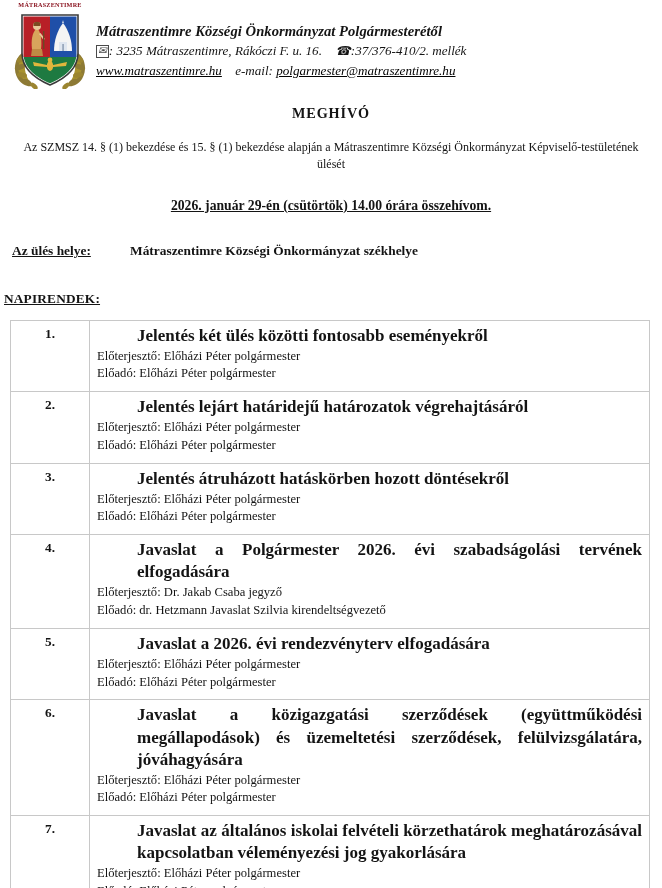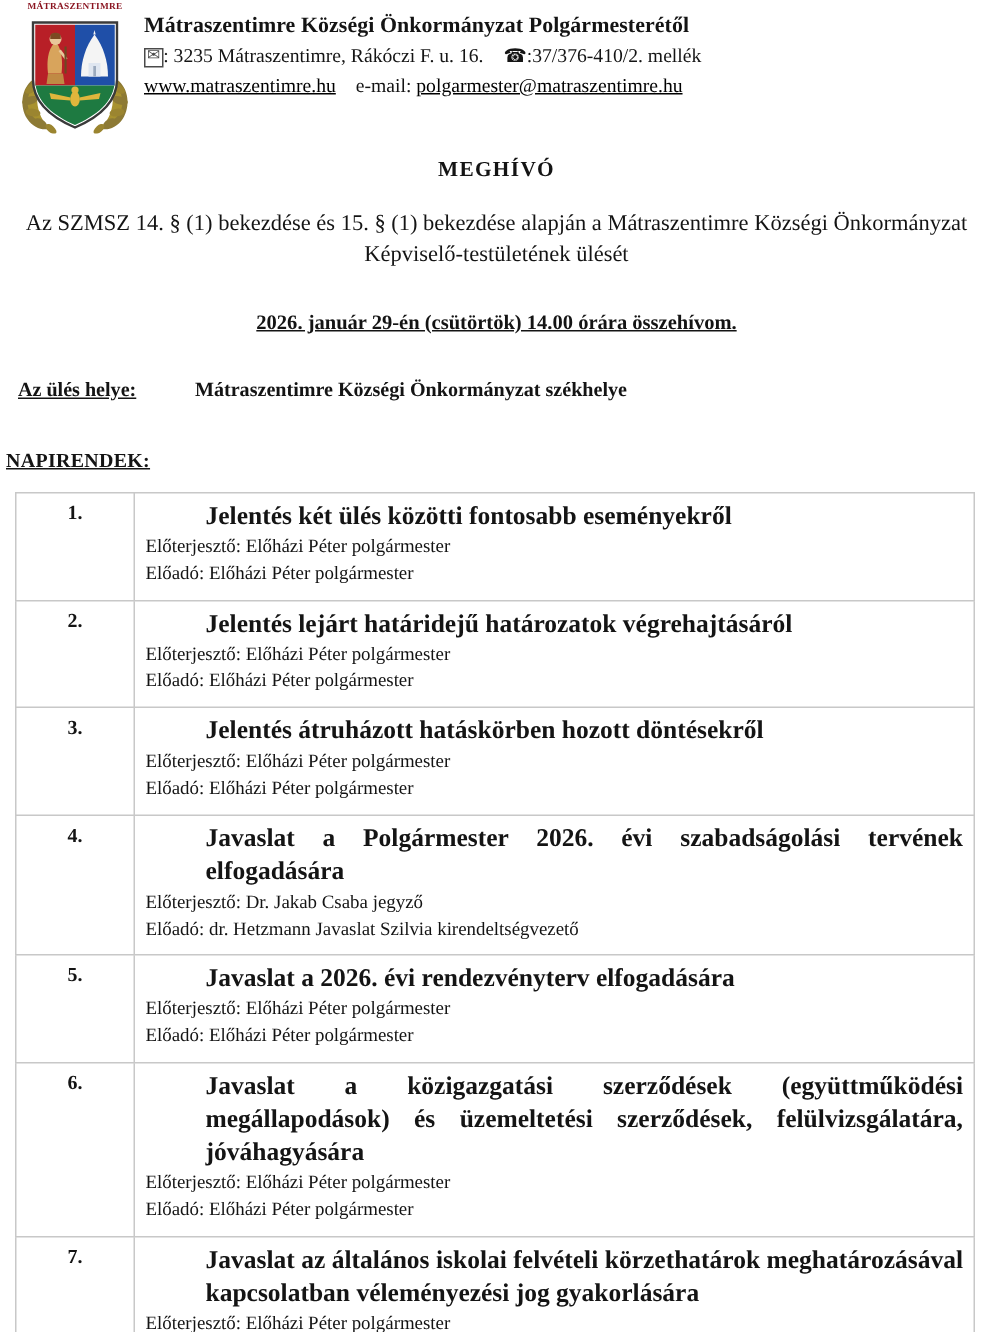--- a/index.html
+++ b/index.html
@@ -52,22 +52,23 @@
   }
   .crest-svg {
     position: absolute;
     top: 9px;
     left: 4px;
   }
 
   .head-text {
     position: absolute;
     left: 96px;
-    top: 8px;
+    top: 22px;
     width: 556px;
+    font-style: italic;
   }
   .org-name {
     font-size: 14.6px;
     font-weight: bold;
     letter-spacing: 0.05px;
     line-height: 1.32;
     white-space: nowrap;
   }
   .contact-line {
     font-size: 13.1px;
@@ -100,21 +101,21 @@
   .doc-title {
     text-align: center;
     font-size: 14.2px;
     font-weight: bold;
     letter-spacing: 0.9px;
     margin-top: 13px;
   }
 
   .intro {
     text-align: center;
-    font-size: 15px;
+    font-size: 12px;
     line-height: 1.42;
     margin: 17px 14px 0 14px;
   }
 
   .convene {
     text-align: center;
     font-size: 13.7px;
     font-weight: bold;
     text-decoration: underline;
     margin-top: 25px;

